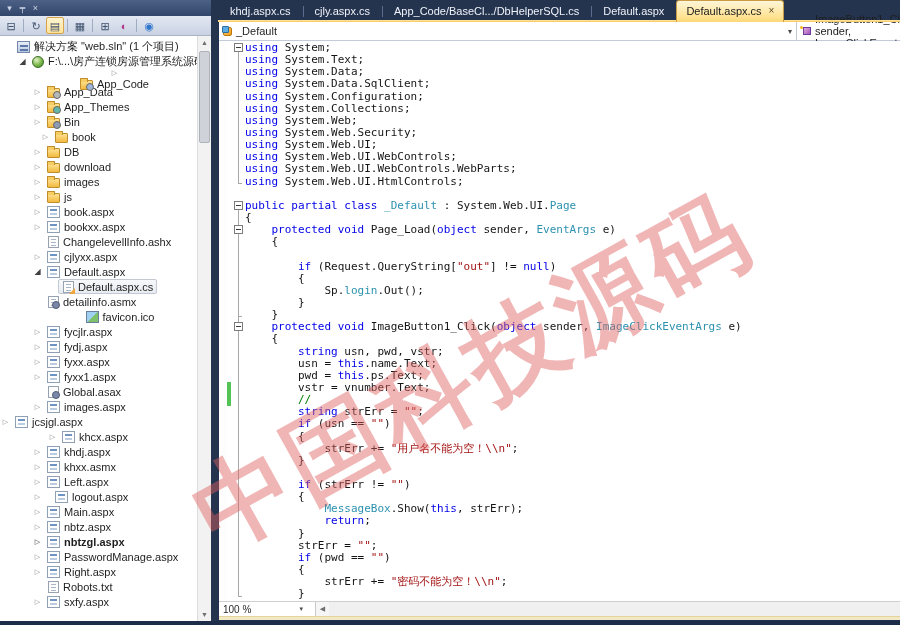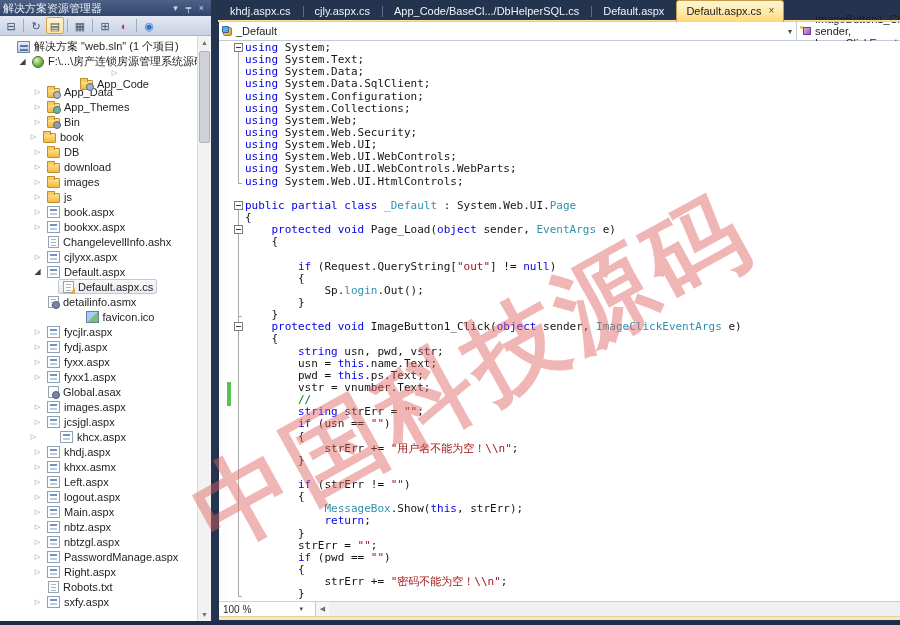--- a/index.html
+++ b/index.html
@@ -106,21 +106,20 @@
     font-family:"DejaVu Sans", sans-serif; font-weight:bold; font-size:97px; letter-spacing:6px;
     color:rgba(222,95,95,0.46); transform:rotate(-29deg); white-space:nowrap; }
 </style>
 </head>
 <body>
 
 <div class="app">
 
   <aside class="sol-pane">
     <div class="pane-title">
-      <span class="t">解决方案资源管理器</span>
       <span class="btn">▾</span>
       <span class="btn">┯</span>
       <span class="btn">×</span>
     </div>
     <div class="pane-toolbar" id="se-toolbar">
         <span class="tb-btn">⊟</span>
         <span class="tb-sep"></span>
         <span class="tb-btn">↻</span>
         <span class="tb-btn active">▤</span>
         <span class="tb-sep"></span>
@@ -168,21 +167,21 @@
               <span>App_Themes</span>
             </span>
           </div>
           <div class="trow" style="padding-left: 32px;">
             <span class="arrow">▷</span>
             <span class="rowc">
               <span class="ic ic-folder-bin"></span>
               <span>Bin</span>
             </span>
           </div>
-          <div class="trow" style="padding-left: 28px;">
+          <div class="trow" style="padding-left: 40px;">
             <span class="arrow">▷</span>
             <span class="rowc">
               <span class="ic ic-folder"></span>
               <span>book</span>
             </span>
           </div>
           <div class="trow" style="padding-left: 32px;">
             <span class="arrow">▷</span>
             <span class="rowc">
               <span class="ic ic-folder"></span>
@@ -301,28 +300,28 @@
               <span>Global.asax</span>
             </span>
           </div>
           <div class="trow" style="padding-left: 32px;">
             <span class="arrow">▷</span>
             <span class="rowc">
               <span class="ic ic-aspx"></span>
               <span>images.aspx</span>
             </span>
           </div>
-          <div class="trow" style="padding-left: 32px;">
+          <div class="trow" style="">
             <span class="arrow">▷</span>
             <span class="rowc">
               <span class="ic ic-aspx"></span>
               <span>jcsjgl.aspx</span>
             </span>
           </div>
-          <div class="trow" style="padding-left: 28px; gap: 17px;">
+          <div class="trow" style="padding-left: 47px;">
             <span class="arrow">▷</span>
             <span class="rowc">
               <span class="ic ic-aspx"></span>
               <span>khcx.aspx</span>
             </span>
           </div>
           <div class="trow" style="padding-left: 32px; align-items: center;">
             <span class="arrow">▷</span>
             <span class="rowc">
               <span class="ic ic-aspx"></span>
@@ -336,42 +335,42 @@
               <span>khxx.asmx</span>
             </span>
           </div>
           <div class="trow" style="padding-left: 32px;">
             <span class="arrow">▷</span>
             <span class="rowc">
               <span class="ic ic-aspx"></span>
               <span>Left.aspx</span>
             </span>
           </div>
-          <div class="trow" style="padding-left: 32px;">
+          <div class="trow" style="padding-left: 32px; gap: 8px;">
             <span class="arrow">▷</span>
             <span class="rowc">
               <span class="ic ic-aspx"></span>
               <span>logout.aspx</span>
             </span>
           </div>
           <div class="trow" style="padding-left: 32px;">
             <span class="arrow">▷</span>
             <span class="rowc">
               <span class="ic ic-aspx"></span>
               <span>Main.aspx</span>
             </span>
           </div>
           <div class="trow" style="padding-left: 32px;">
             <span class="arrow">▷</span>
             <span class="rowc">
               <span class="ic ic-aspx"></span>
               <span>nbtz.aspx</span>
             </span>
           </div>
-          <div class="trow" style="padding-left: 32px;">
+          <div class="trow" style="padding-left: 32px; font-weight: bold;">
             <span class="arrow">▷</span>
             <span class="rowc">
               <span class="ic ic-aspx"></span>
               <span>nbtzgl.aspx</span>
             </span>
           </div>
           <div class="trow" style="padding-left: 32px;">
             <span class="arrow">▷</span>
             <span class="rowc">
               <span class="ic ic-aspx"></span>

